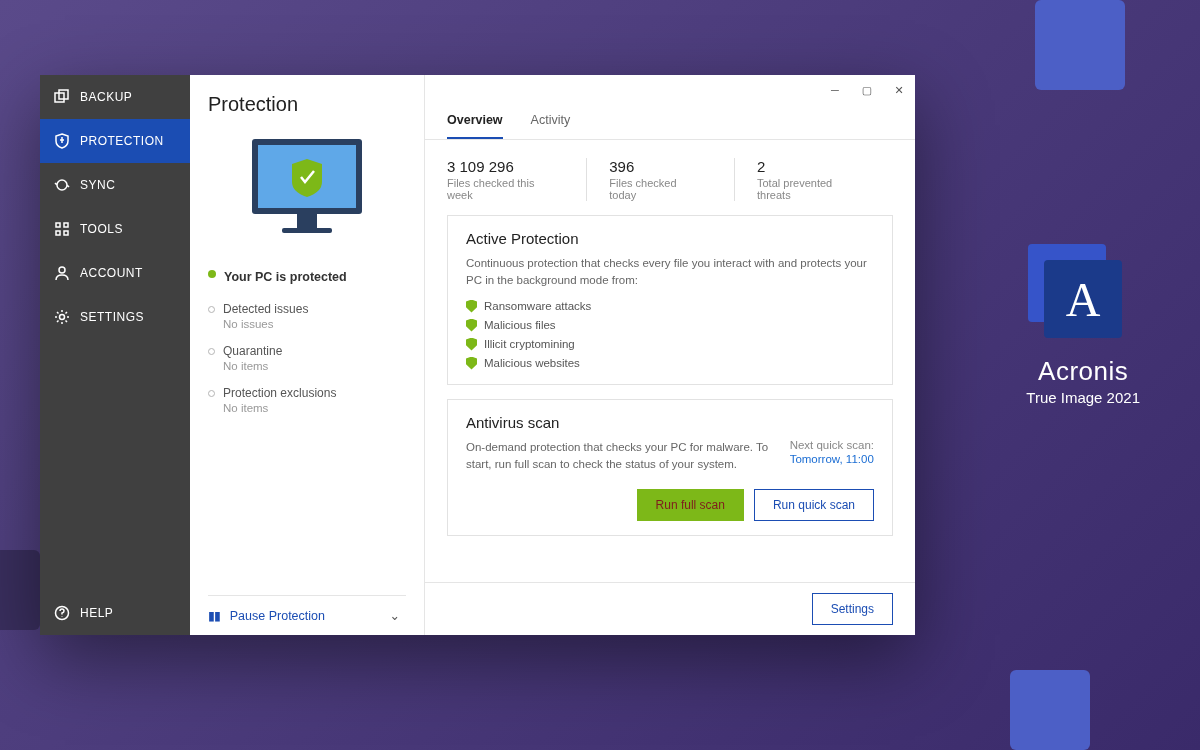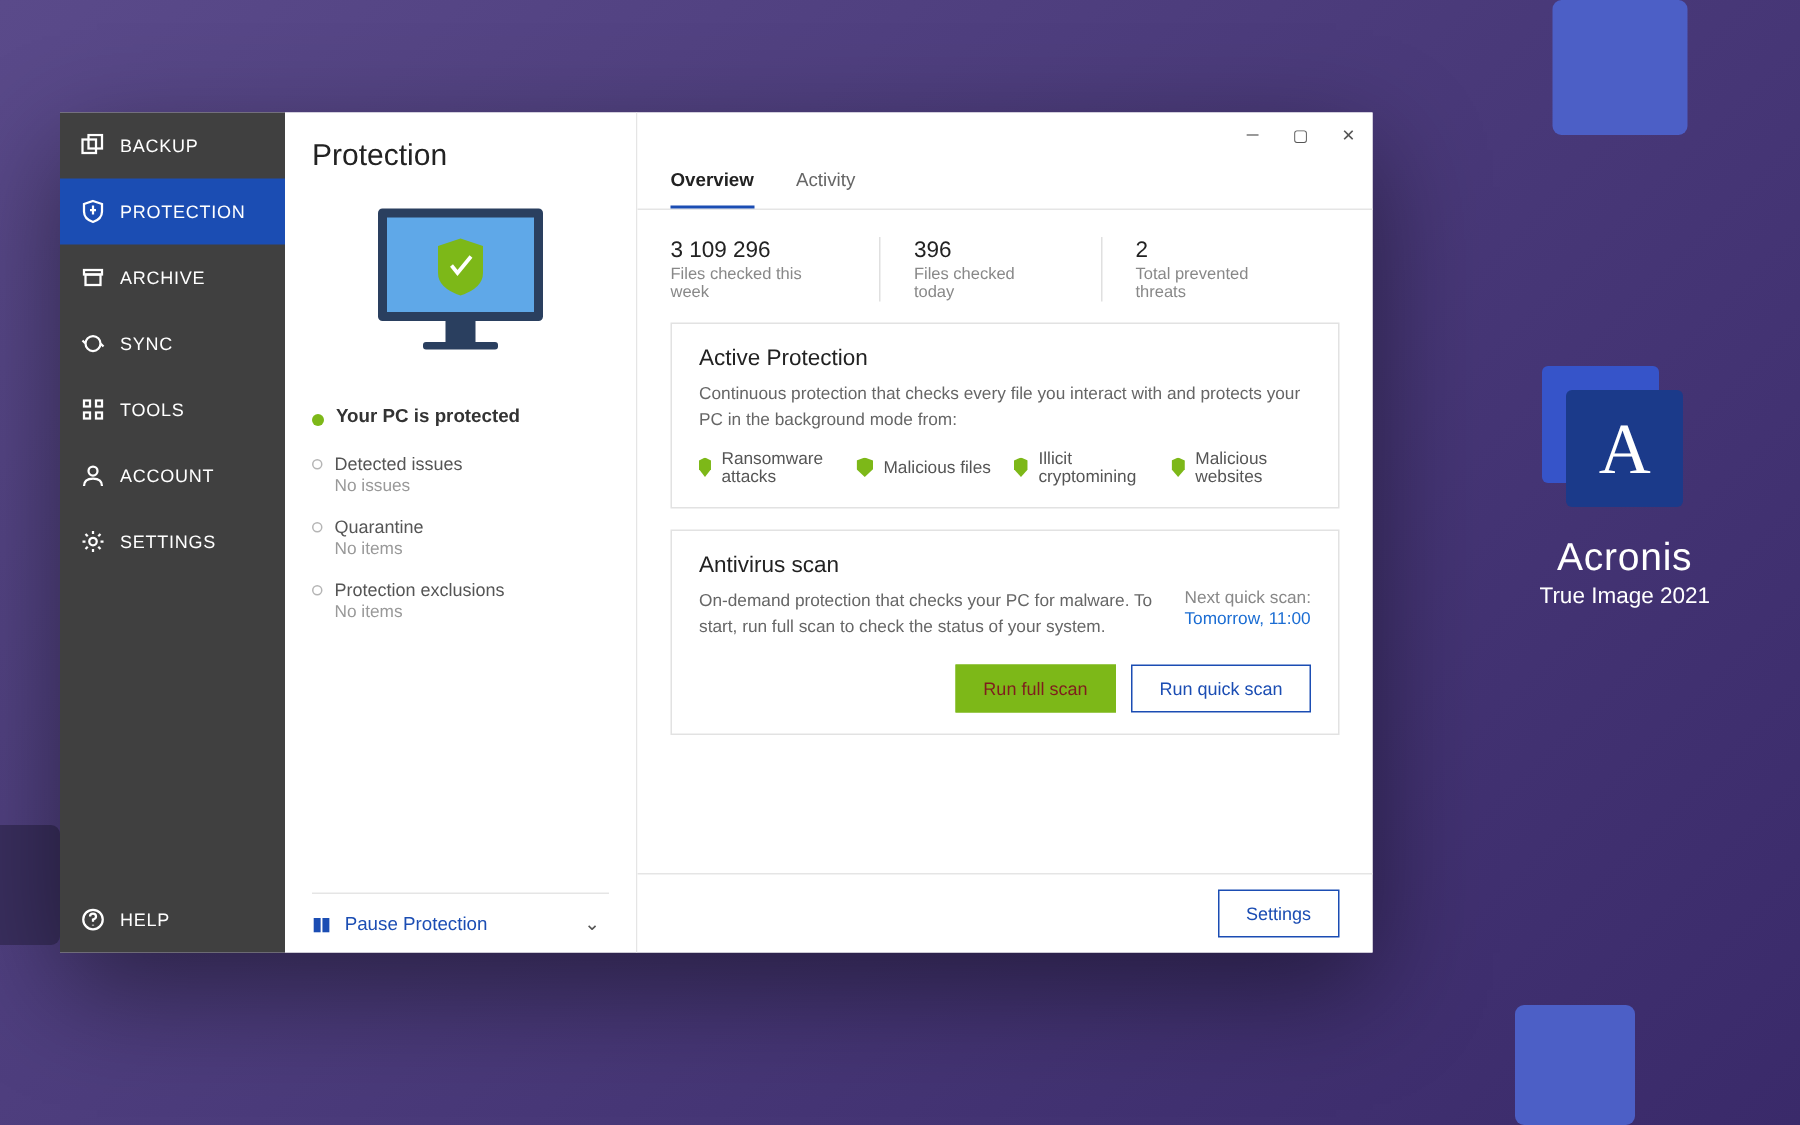--- a/index.html
+++ b/index.html
@@ -11,21 +11,21 @@
 .app-window{position:absolute;top:75px;left:40px;width:875px;height:560px;background:#fff;box-shadow:0 25px 70px rgba(0,0,0,.45);display:flex}
 .sidebar{width:150px;background:#404040;color:#fff;display:flex;flex-direction:column;font-size:12px}
 .side-item{display:flex;align-items:center;gap:10px;padding:14px 14px;cursor:pointer;letter-spacing:.5px}
 .side-item.active{background:#1b4db3}
 .side-item .icon{width:16px;height:16px;display:flex;align-items:center;justify-content:center}
 .side-item svg{stroke:#fff;fill:none;stroke-width:1.5}
 .side-spacer{flex:1}
 .panel{width:235px;background:#fff;border-right:1px solid #e5e5e5;display:flex;flex-direction:column;padding:18px 18px 0}
 .panel-title{font-size:20px;font-weight:400;color:#222;margin-bottom:18px}
 .monitor-wrap{display:flex;justify-content:center;margin-bottom:26px}
-.status-row{display:flex;align-items:flex-end;gap:8px;font-size:12.5px;margin-bottom:18px}
+.status-row{display:flex;align-items:flex-start;gap:8px;font-size:12.5px;margin-bottom:18px}
 .status-dot{width:8px;height:8px;background:#7db818;border-radius:50%}
 .status-row.protected{color:#333;font-weight:600}
 .detail-group{margin-bottom:14px}
 .detail-row{display:flex;align-items:center;gap:8px;font-size:12px;color:#555}
 .detail-row .dot{width:7px;height:7px;border:1.5px solid #b5b5b5;border-radius:50%}
 .detail-sub{font-size:11.5px;color:#999;margin-left:15px;margin-top:2px}
 .panel-footer{border-top:1px solid #e5e5e5;padding:12px 0;display:flex;align-items:center;gap:10px;font-size:12.5px;color:#1b4db3;cursor:pointer;margin-top:auto}
 .panel-footer .chev{margin-left:auto;margin-right:6px;color:#555}
 .main{flex:1;display:flex;flex-direction:column;background:#fff}
 .titlebar{height:30px;display:flex;justify-content:flex-end;align-items:center;gap:0}
@@ -34,21 +34,21 @@
 .tab{font-size:12.5px;padding:8px 0 10px;color:#666;cursor:pointer;border-bottom:2px solid transparent}
 .tab.active{color:#222;font-weight:600;border-bottom-color:#1b4db3}
 .stats{display:flex;padding:18px 22px 14px}
 .stat{padding-right:28px;margin-right:22px}
 .stat+.stat{border-left:1px solid #e0e0e0;padding-left:22px}
 .stat-num{font-size:15px;color:#222}
 .stat-lbl{font-size:11px;color:#888;margin-top:2px}
 .card{margin:0 22px 14px;border:1px solid #e2e2e2;padding:14px 18px}
 .card-title{font-size:15px;color:#222;margin-bottom:8px}
 .card-text{font-size:11.5px;color:#666;line-height:1.5}
-.feat-grid{display:grid;grid-template-columns:1fr 1fr 1fr 1fr;gap:6px 12px;margin-top:10px}
+.feat-grid{display:grid;grid-template-columns:1fr;gap:6px 12px;margin-top:10px}
 .feat{display:flex;align-items:center;gap:7px;font-size:11.5px;color:#555}
 .feat-icon{width:11px;height:13px;background:#7db818;clip-path:polygon(50% 0,100% 15%,100% 60%,50% 100%,0 60%,0 15%)}
 .scan-row{display:flex;}
 .scan-left{flex:1}
 .scan-right{font-size:11.5px}
 .scan-right .lbl{color:#888}
 .scan-right .val{color:#1b6dd3;margin-top:2px}
 .btn-row{display:flex;gap:10px;justify-content:flex-end;margin-top:16px}
 .btn{padding:8px 18px;font-size:12px;cursor:pointer;border:1px solid}
 .btn-primary{background:#7db818;color:#7f1d1d;border-color:#7db818}
@@ -85,29 +85,20 @@
           <svg viewBox="0 0 16 16">
             <path d="M8 1 L14 3 L14 8 Q14 13 8 15 Q2 13 2 8 L2 3 Z"></path>
             <path d="M8 4 L8 10 M6 7 L10 7"></path>
           </svg>
         </span>
       <span>PROTECTION</span>
     </div>
     <div class="side-item">
       <span class="icon">
           <svg viewBox="0 0 16 16">
-            <rect x="2" y="3" width="12" height="3"></rect>
-            <rect x="3" y="6" width="10" height="7"></rect>
-          </svg>
-        </span>
-      <span>ARCHIVE</span>
-    </div>
-    <div class="side-item">
-      <span class="icon">
-          <svg viewBox="0 0 16 16">
             <path d="M3 8 A5 5 0 0 1 13 8 M13 8 A5 5 0 0 1 3 8 M3 8 L1 6 M13 8 L15 10"></path>
           </svg>
         </span>
       <span>SYNC</span>
     </div>
     <div class="side-item">
       <span class="icon">
           <svg viewBox="0 0 16 16">
             <rect x="2" y="2" width="4" height="4"></rect>
             <rect x="10" y="2" width="4" height="4"></rect>

